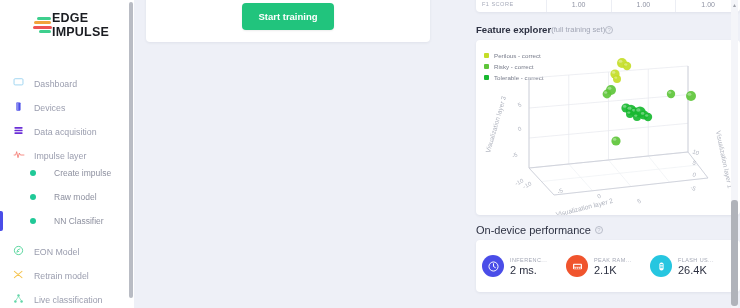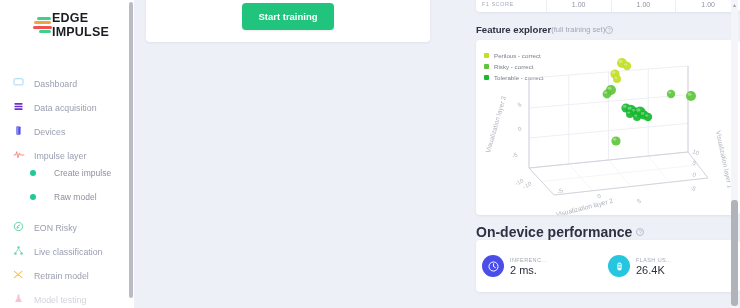--- a/index.html
+++ b/index.html
@@ -136,21 +136,21 @@
   .legend-sw { width: 5px; height: 5px; border-radius: 1px; }
   .legend-label { font-size: 6.2px; color: #787c8b; white-space: nowrap; }
 
   .plot3d { position: absolute; left: 0; top: 0; width: 264px; height: 175px; }
 
   
   .odp-title-row {
     position: absolute; left: 8px; top: 224px;
     display: flex; align-items: center; gap: 4px;
   }
-  .odp-title { font-size: 14px; color: #2d3142; font-weight: bold; text-align: right; }
+  .odp-title { font-size: 11px; color: #2d3142; font-weight: normal; text-align: right; }
   .odp-panel {
     position: absolute; left: 8px; top: 240px;
     width: 264px; height: 52px;
     display: flex; align-items: center;
     padding: 0 6px;
   }
   .metric { display: flex; align-items: center; gap: 6px; flex: 1 1 0; }
   .metric-ic {
     width: 22px; height: 22px; border-radius: 50%;
     display: flex; align-items: center; justify-content: center;
@@ -202,87 +202,91 @@
           <svg width="11" height="11" viewBox="0 0 16 16">
               <rect x="1.5" y="2.5" width="13" height="9" rx="1.5" fill="none" stroke="#9fd4f0" stroke-width="1.4"></rect>
             </svg>
         </span>
         <span class="nav-label">Dashboard</span>
       </div>
 
       <div class="nav-item">
         <span class="nav-icon">
           <svg width="11" height="11" viewBox="0 0 16 16">
+              <rect x="5" y="2" width="6" height="12" rx="1.2" fill="#4a4de8"></rect>
+              <rect x="5" y="2" width="3" height="12" fill="#8b8df0"></rect>
+            </svg>
+        </span>
+        <span class="nav-label">Devices</span>
+      </div>
+
+      <div class="nav-item">
+        <span class="nav-icon">
+          <svg width="11" height="11" viewBox="0 0 16 16">
             <rect x="2" y="3" width="12" height="2.4" rx="1" fill="#6b2fd6"></rect>
             <rect x="2" y="6.8" width="12" height="2.4" rx="1" fill="#6b2fd6"></rect>
             <rect x="2" y="10.6" width="12" height="2.4" rx="1" fill="#6b2fd6"></rect>
           </svg>
         </span>
         <span class="nav-label">Data acquisition</span>
       </div>
 
       <div class="nav-item">
         <span class="nav-icon">
-          <svg width="11" height="11" viewBox="0 0 16 16">
-              <rect x="5" y="2" width="6" height="12" rx="1.2" fill="#4a4de8"></rect>
-              <rect x="5" y="2" width="3" height="12" fill="#8b8df0"></rect>
-            </svg>
-        </span>
-        <span class="nav-label">Devices</span>
-      </div>
-
-      <div class="nav-item">
-        <span class="nav-icon">
           <svg width="12" height="12" viewBox="0 0 18 18">
               <polyline points="1,9 4,9 5.5,4 7.5,13 9.5,6 11,9 17,9" fill="none" stroke="#f4736b" stroke-width="1.2" stroke-linejoin="round"></polyline>
             </svg>
         </span>
         <span class="nav-label">Impulse layer</span>
       </div>
 
       <div class="nav-sub">
         <span class="dot"></span>
         <span class="nav-label">Create impulse</span>
       </div>
 
       <div class="nav-sub">
         <span class="dot"></span>
         <span class="nav-label">Raw model</span>
       </div>
 
+      <div class="nav-sub active">
+        <span class="dot"></span>
+        <span class="nav-label">NN Classifier</span>
+      </div>
 
       <div class="nav-item">
         <span class="nav-icon">
           <svg width="11" height="11" viewBox="0 0 16 16">
               <circle cx="8" cy="8" r="6" fill="none" stroke="#3ecf8e" stroke-width="1.2"></circle>
               <polyline points="10.5,5.5 7,7 5.5,10.5 9,9" fill="none" stroke="#3ecf8e" stroke-width="1.1"></polyline>
             </svg>
         </span>
-        <span class="nav-label">EON Risky</span>
+        <span class="nav-label">EON Model</span>
+      </div>
+
+      <div class="nav-item">
+        <span class="nav-icon">
+          <svg width="11" height="11" viewBox="0 0 16 16">
+              <path d="M2 3.5 L13 12.5 M2 12.5 L13 3.5" fill="none" stroke="#f5c451" stroke-width="1.5" stroke-linecap="round"></path>
+            </svg>
+        </span>
+        <span class="nav-label">Retrain model</span>
       </div>
 
       <div class="nav-item">
         <span class="nav-icon">
           <svg width="11" height="11" viewBox="0 0 16 16">
               <circle cx="8" cy="3.5" r="1.8" fill="#63d6a8"></circle>
               <circle cx="3.5" cy="12.5" r="1.8" fill="#63d6a8"></circle>
               <circle cx="12.5" cy="12.5" r="1.8" fill="#63d6a8"></circle>
               <path d="M8 5 L4 11 M8 5 L12 11" stroke="#63d6a8" stroke-width="1"></path>
             </svg>
         </span>
         <span class="nav-label">Live classification</span>
-      </div>
-
-      <div class="nav-item">
-        <span class="nav-icon">
-          <svg width="11" height="11" viewBox="0 0 16 16">
-              <path d="M2 3.5 L13 12.5 M2 12.5 L13 3.5" fill="none" stroke="#f5c451" stroke-width="1.5" stroke-linecap="round"></path>
-            </svg>
-        </span>
-        <span class="nav-label">Retrain model</span>
       </div>
 
       <div class="nav-item faded">
         <span class="nav-icon">
           <svg width="11" height="11" viewBox="0 0 16 16">
               <path d="M6.5 2 v4 L3 13 h10 L9.5 6 V2 z" fill="#f07a9e"></path>
             </svg>
         </span>
         <span class="nav-label">Model testing</span>
       </div>
@@ -455,20 +459,36 @@
               <circle cx="8" cy="8" r="5.6" fill="none" stroke="#fff" stroke-width="1.2"></circle>
               <path d="M8 4.6 V8 L10.3 9.4" stroke="#fff" stroke-width="1.2" fill="none" stroke-linecap="round"></path>
             </svg>
         </span>
         <span class="metric-txt">
           <span class="metric-lbl">INFERENC...</span>
           <span class="metric-val">2 ms.</span>
         </span>
       </div>
 
+      <div class="metric">
+        <span class="metric-ic" style="background:#f0542d">
+          <svg width="13" height="13" viewBox="0 0 16 16">
+              <rect x="2.5" y="4.5" width="11" height="7" rx="1" fill="#fff"></rect>
+              <rect x="4" y="6" width="8" height="2.4" fill="#f0542d"></rect>
+              <rect x="4" y="9.2" width="1.6" height="1.6" fill="#f0542d"></rect>
+              <rect x="6.2" y="9.2" width="1.6" height="1.6" fill="#f0542d"></rect>
+              <rect x="8.4" y="9.2" width="1.6" height="1.6" fill="#f0542d"></rect>
+              <rect x="10.6" y="9.2" width="1.4" height="1.6" fill="#f0542d"></rect>
+            </svg>
+        </span>
+        <span class="metric-txt">
+          <span class="metric-lbl">PEAK RAM...</span>
+          <span class="metric-val">2.1K</span>
+        </span>
+      </div>
 
       <div class="metric">
         <span class="metric-ic" style="background:#26c6e0">
           <svg width="13" height="13" viewBox="0 0 16 16">
               <rect x="5.4" y="3" width="5.2" height="10" rx="2.4" fill="#fff"></rect>
               <rect x="6.4" y="5" width="3.2" height="1" fill="#26c6e0"></rect>
               <rect x="6.4" y="7" width="3.2" height="1" fill="#26c6e0"></rect>
               <rect x="6.4" y="9" width="3.2" height="1" fill="#26c6e0"></rect>
             </svg>
         </span>

